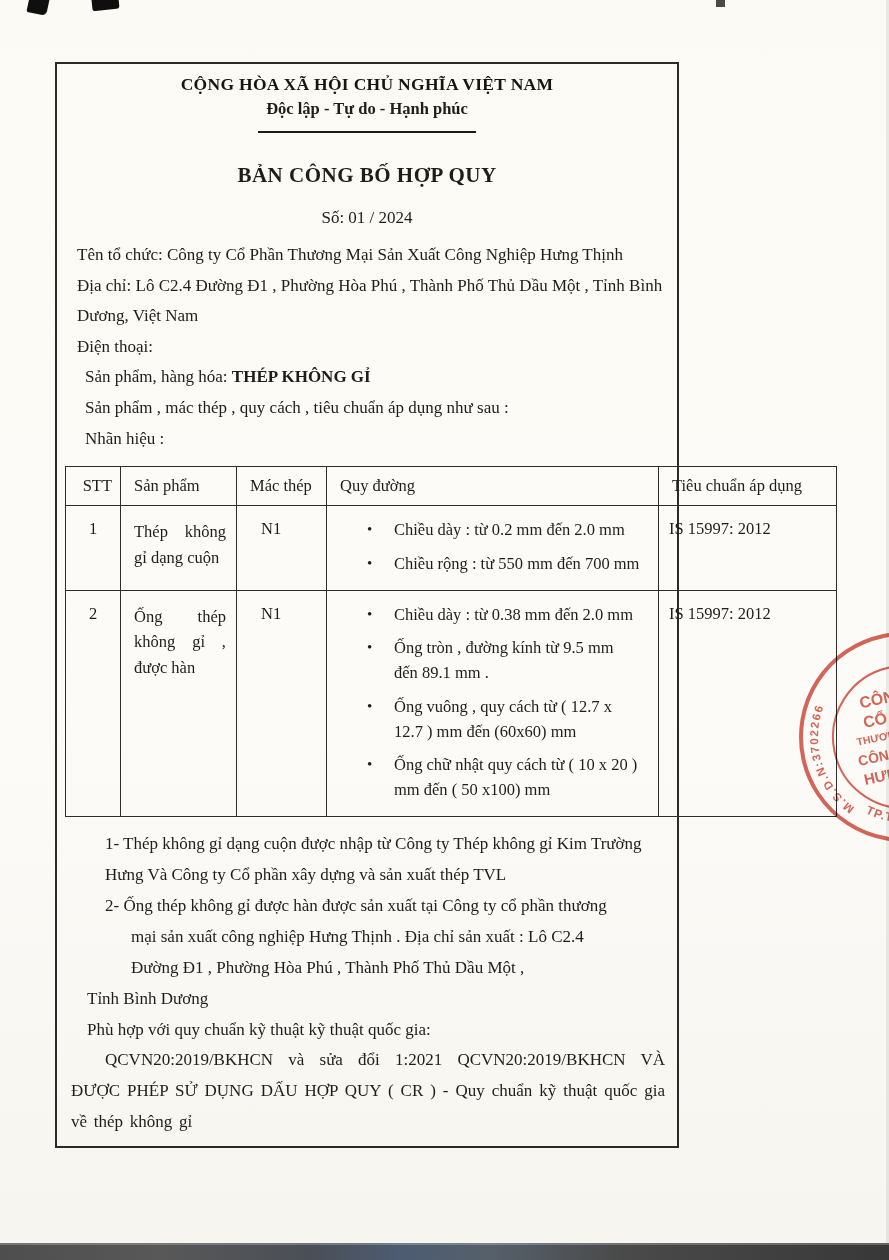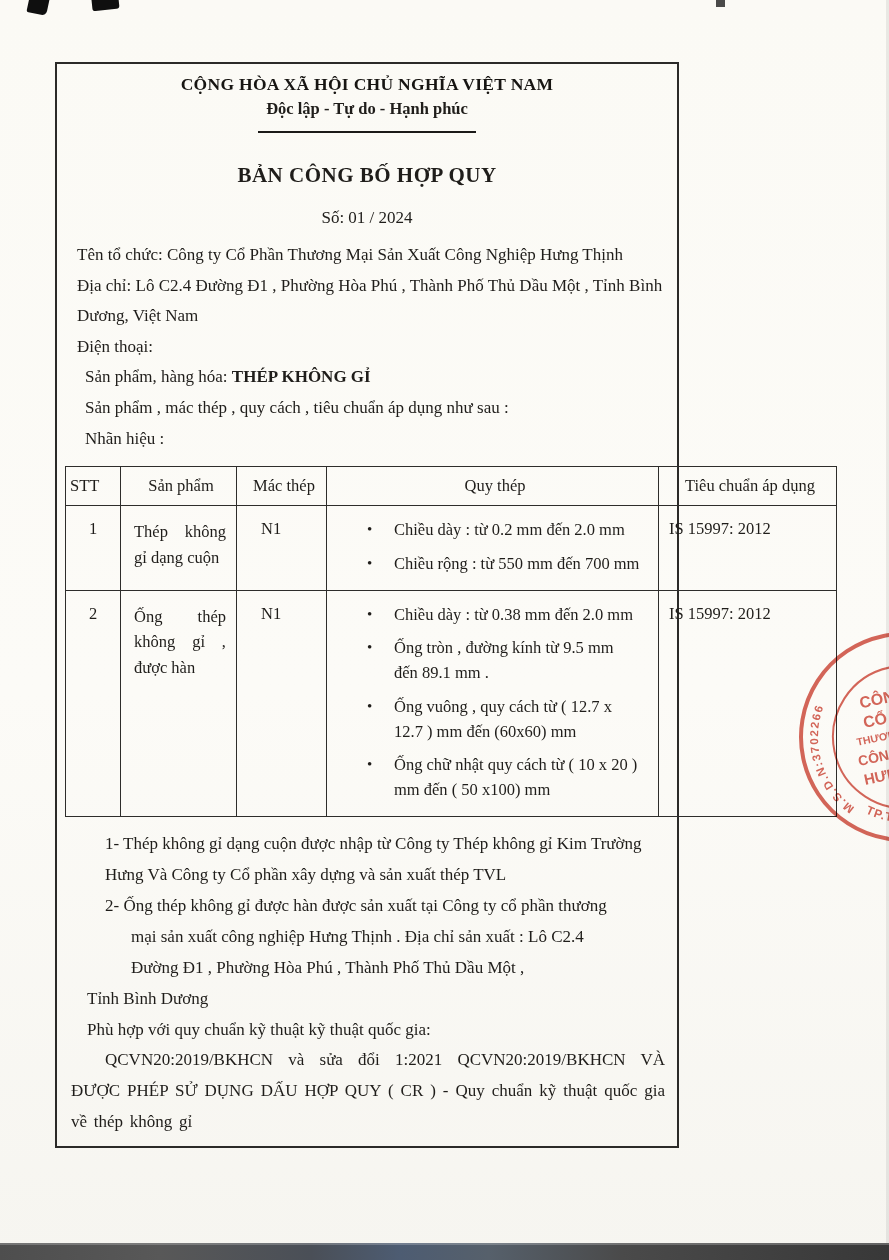--- a/index.html
+++ b/index.html
@@ -42,22 +42,22 @@
   .info { margin-top: 12px; font-size: 17px; line-height: 1.8; }
   .info p { margin: 0; padding-left: 12px; }
   .info p.ind { padding-left: 20px; }
   .product-name { font-weight: bold; }
 
   table.product-table {
     width: 100%; margin-top: 12px; border-collapse: collapse;
     font-size: 16.5px; table-layout: fixed;
   }
   .product-table th, .product-table td { border: 1.5px solid #2e2d2b; }
-  .product-table th { font-weight: normal; text-align: center; padding: 9px 8px 9px 13px; vertical-align: middle; }
-  .product-table th.h-stt { text-align: left; padding-left: 4px; }
+  .product-table th { font-weight: normal; text-align: left; padding: 9px 8px 9px 13px; vertical-align: middle; }
+  .product-table th.h-stt { text-align: right; padding-left: 4px; }
   .product-table td { vertical-align: top; }
   .col-stt { width: 55px; } .col-sp { width: 116px; } .col-mt { width: 90px; }
   .col-qc { width: 332px; } .col-tc { width: 178px; }
   td.c-stt { text-align: center; padding-top: 13px; }
   td.c-sp { padding: 13px 10px 10px 13px; text-align: justify; line-height: 1.55; }
   td.c-mt { padding: 13px 4px 0 24px; }
   td.c-tc { padding: 13px 6px 8px 10px; }
   td.c-qc { padding: 10px 8px 4px 8px; }
   ul.qc-list { list-style: none; margin: 2px 0 0 0; padding: 0 10px 0 32px; }
   ul.qc-list li { display: flex; margin-bottom: 9px; line-height: 1.5; }
@@ -109,21 +109,21 @@
           <col class="col-sp">
           <col class="col-mt">
           <col class="col-qc">
           <col class="col-tc">
       </colgroup>
       <thead>
         <tr>
           <th class="h-stt">STT</th>
           <th>Sản phẩm</th>
           <th>Mác thép</th>
-          <th>Quy thép</th>
+          <th>Quy đường</th>
           <th>Tiêu chuẩn áp dụng</th>
         </tr>
       </thead>
       <tbody>
         <tr>
           <td class="c-stt">1</td>
           <td class="c-sp">Thép không gỉ dạng cuộn</td>
           <td class="c-mt">N1</td>
           <td class="c-qc">
             <ul class="qc-list">

